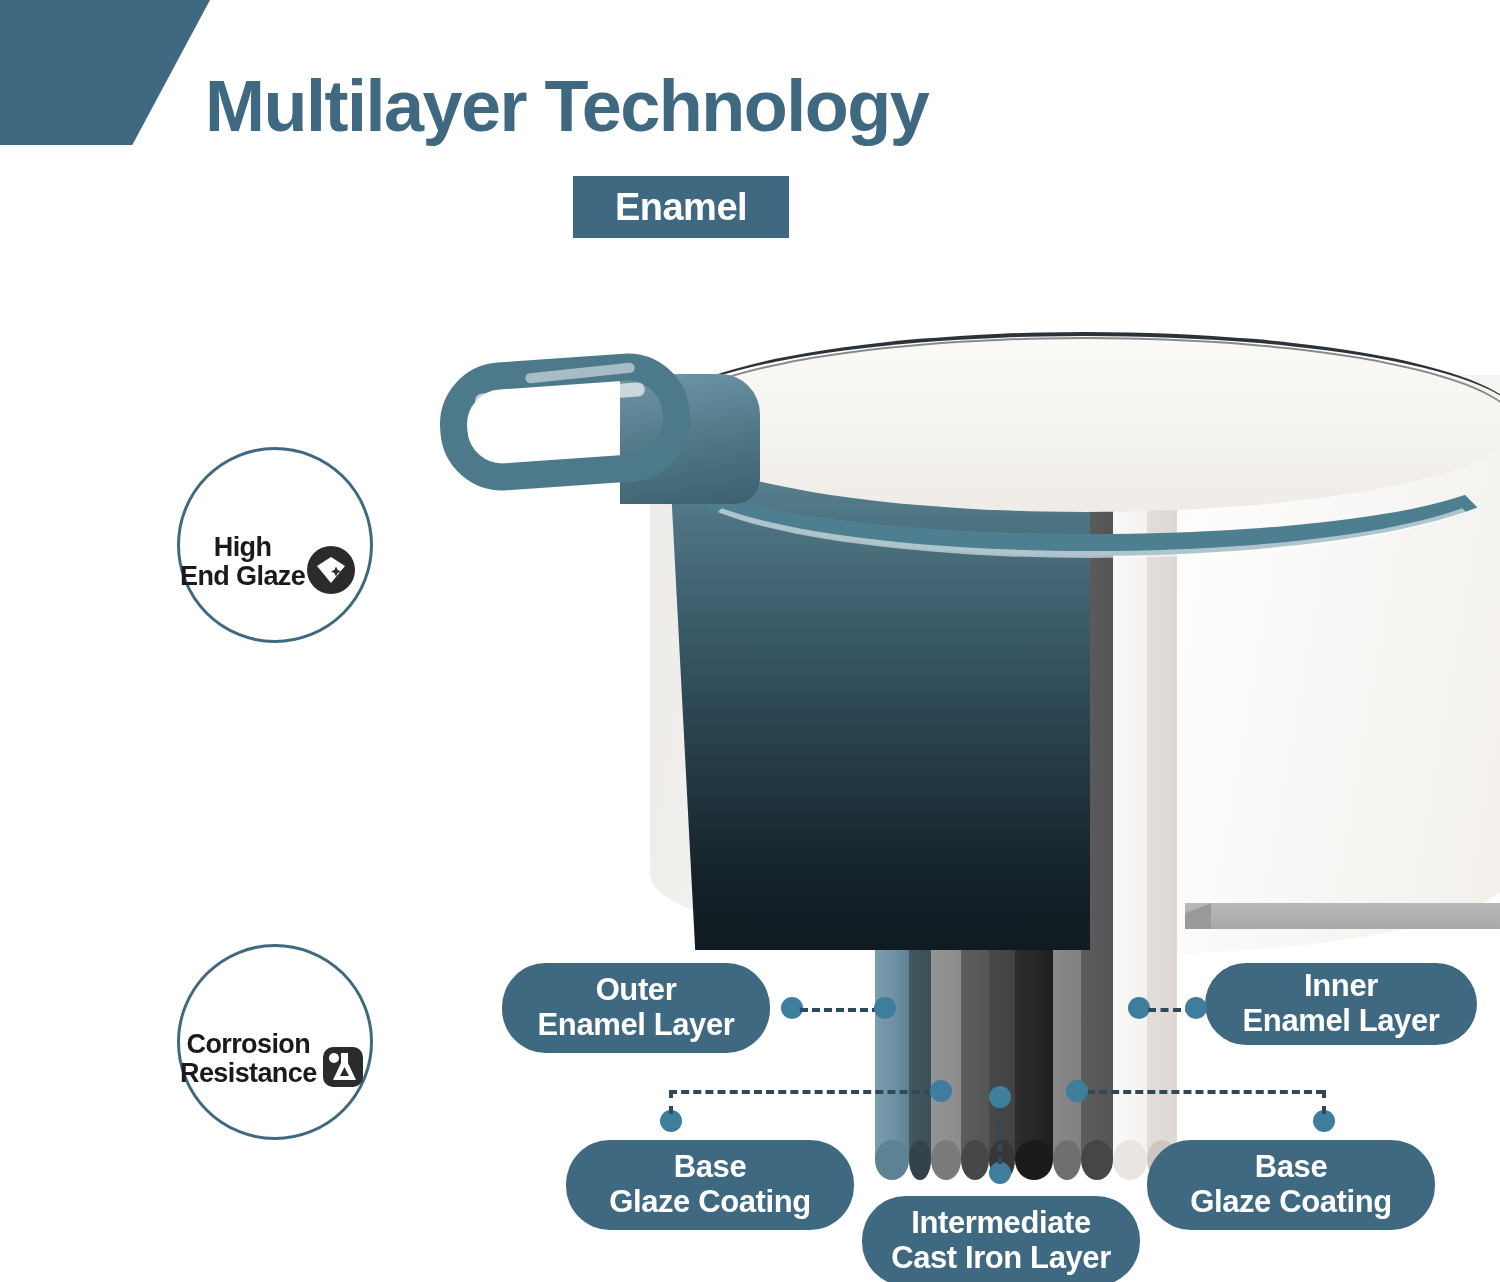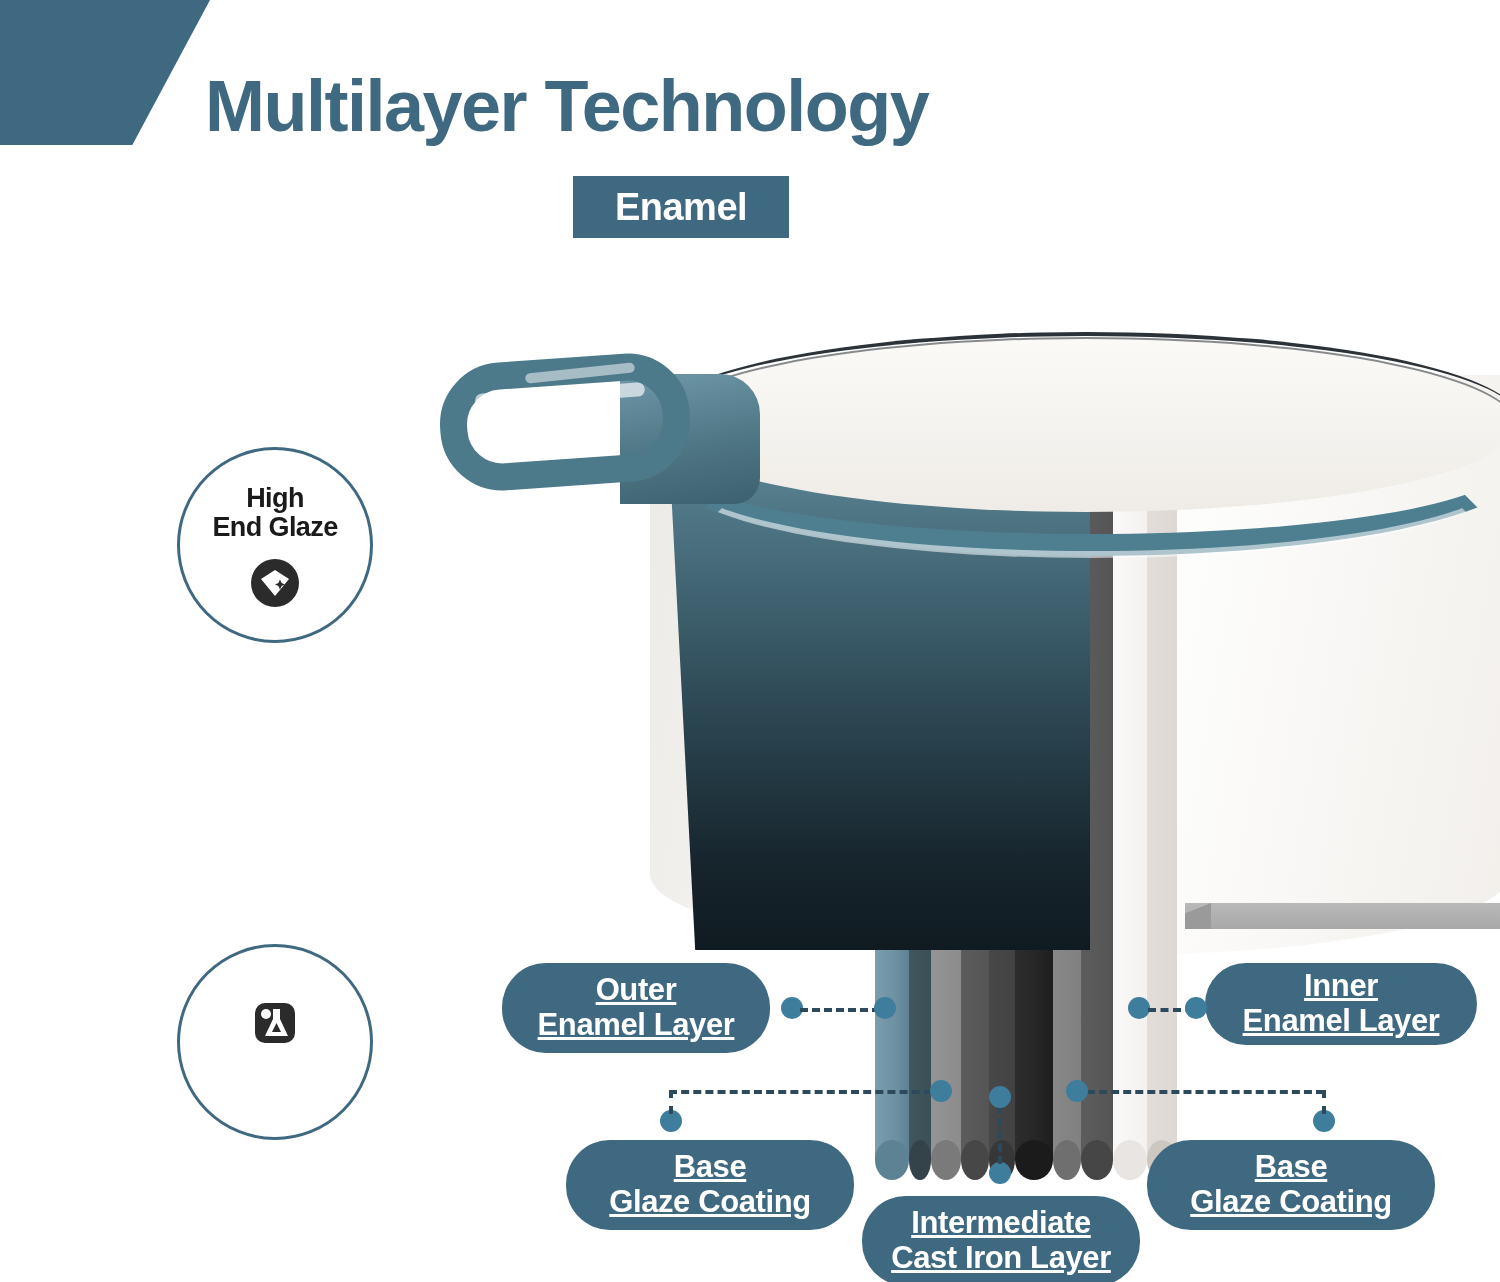--- a/index.html
+++ b/index.html
@@ -38,21 +38,21 @@
   }
   .subtitle-badge span{
     color:#ffffff;font-size:38px;font-weight:bold;letter-spacing:-0.5px;
   }
 
   
   .feature{
     position:absolute;
     width:196px;height:196px;
     border-radius:50%;
-    display:flex;flex-direction:column;
+    display:flex;flex-direction:row;
     align-items:center;justify-content:flex-start;
     box-sizing:border-box;
     padding-top:34px;
   }
   .feature.outline{
     background:#ffffff;
     border:3px solid #3f6881;
   }
   .feature.filled{
     background:#3f6881;
@@ -187,21 +187,20 @@
     background:#3f6881;
     color:#ffffff;
     border-radius:44px;
     display:flex;align-items:center;justify-content:center;
     text-align:center;
     font-size:31px;font-weight:bold;line-height:1.12;
     letter-spacing:-0.4px;
     white-space:pre-line;
     padding:10px 26px;
     box-sizing:border-box;
-    text-decoration:underline;
   }
   .conn-dot{
     position:absolute;
     width:22px;height:22px;border-radius:50%;
     background:#3e7e9c;
   }
   .conn-line-h{
     position:absolute;
     height:0;
     border-top:4px dashed #2d4a5c;
@@ -244,20 +243,22 @@
       <svg viewBox="0 0 52 52" width="52" height="52" aria-hidden="true">
         <circle cx="26" cy="26" r="24" fill="#2b2b2b"></circle>
         <path d="M12 22 L26 13 L40 22 L26 39 Z" fill="#ffffff"></path>
         <path d="M31 22.5 l1.6 3.4 3.4 1.6 -3.4 1.6 -1.6 3.4 -1.6 -3.4 -3.4 -1.6 3.4 -1.6 Z" fill="#2b2b2b"></path>
       </svg>
     </div>
   </div>
 
 
   <div class="feature outline" id="feature-2">
+    <div class="f-label">Corrosion
+Resistance</div>
     <div class="f-icon">
       <svg viewBox="0 0 52 52" width="52" height="52" aria-hidden="true">
         <rect x="6" y="6" width="40" height="40" rx="10" fill="#2b2b2b"></rect>
         <circle cx="17" cy="17" r="5" fill="#ffffff"></circle>
         <path d="M24 12 h7 v10 l8 17 h-23 l8 -17 Z" fill="#ffffff"></path>
         <path d="M27.5 26 l4.5 9 h-9 Z" fill="#2b2b2b"></path>
       </svg>
     </div>
   </div>
 

